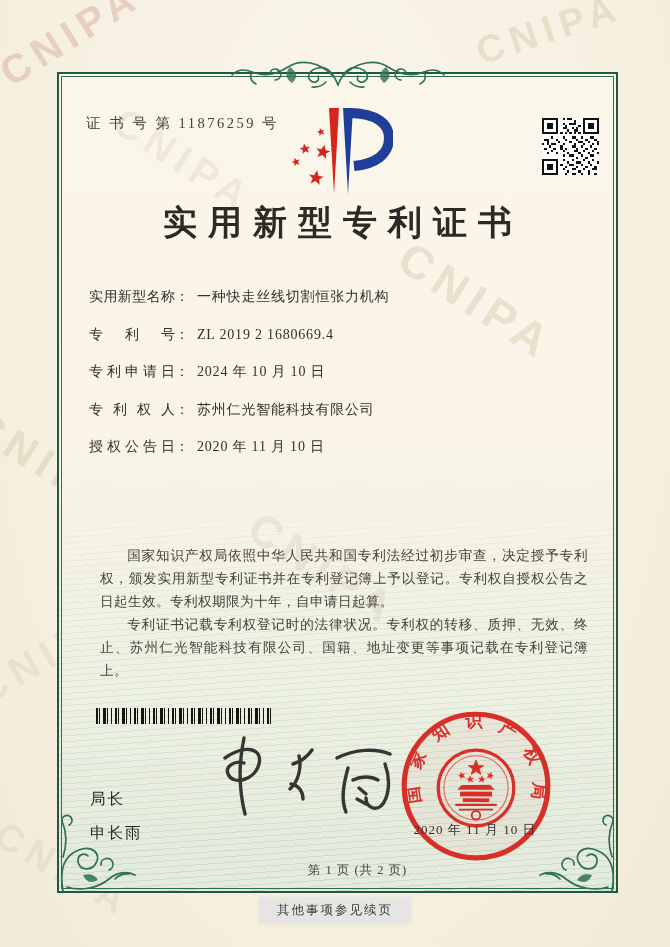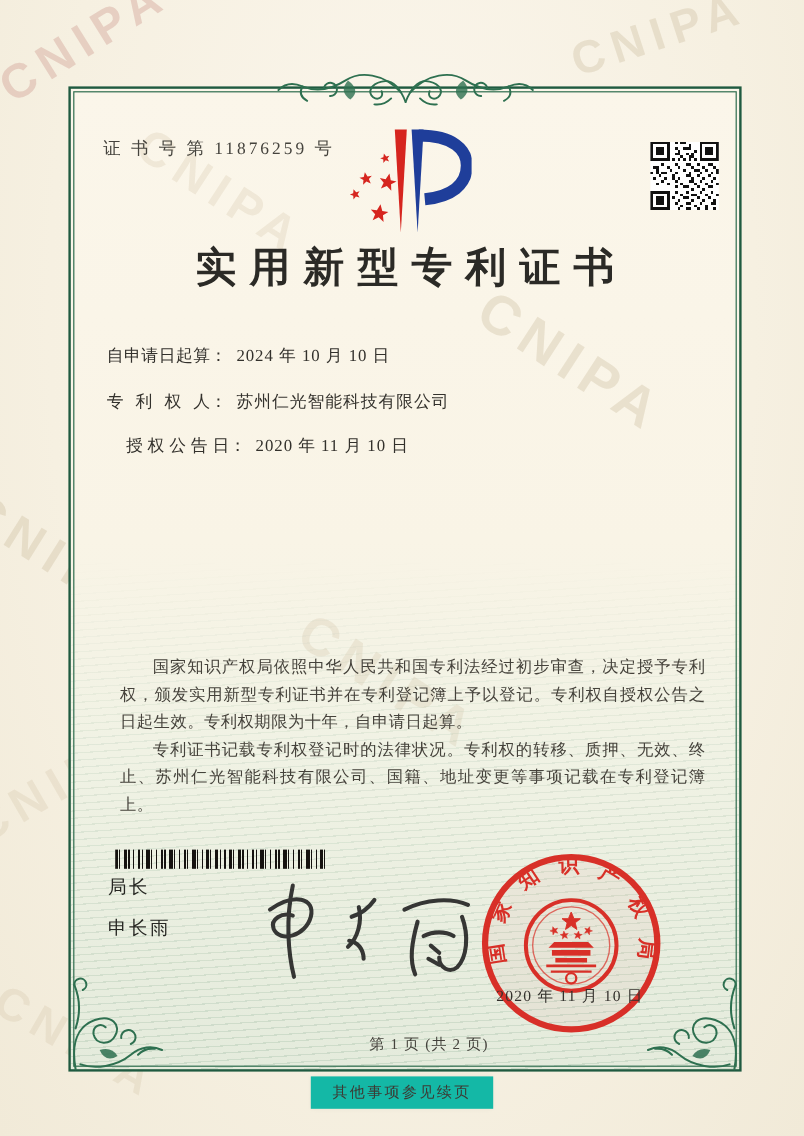--- a/index.html
+++ b/index.html
@@ -48,52 +48,52 @@
     position:absolute;left:0;right:0;top:126px;text-align:center;
     font-size:34px;font-weight:700;letter-spacing:11px;padding-left:11px;color:#2b2a26;
   }
 
   .fields{position:absolute;left:30px;right:26px;top:214px;font-size:14px;}
   .f-row{height:22px;margin-bottom:15.5px;white-space:nowrap;}
   .f-label{display:inline-block;width:86px;text-align-last:justify;text-align:justify;color:#33312c;vertical-align:top;}
   .f-colon{display:inline-block;margin-right:8px;color:#33312c;}
   .f-value{letter-spacing:.8px;color:#33312c;}
   .f-grant{display:flex;}
-  .f-grant .g1{flex:0 0 242px;margin-left:16px;}
+  .f-grant .g1{flex:0 0 242px;}
 
   .paras{position:absolute;left:41px;right:28px;top:470px;font-size:13.6px;line-height:23px;
     text-align:justify;color:#45423b;letter-spacing:.4px;}
   .paras p{margin:0;text-indent:2em;}
 
   .barcode{
     position:absolute;left:37px;top:634px;width:178px;height:16px;
     background:repeating-linear-gradient(90deg,#15120f 0 2px,transparent 2px 3px,#15120f 3px 4px,transparent 4px 7px,#15120f 7px 10px,transparent 10px 11px,#15120f 11px 12px,transparent 12px 15px,#15120f 15px 16px,transparent 16px 19px);
   }
 
   .commissioner{
-    position:absolute;left:31px;top:649px;
+    position:absolute;left:31px;top:708px;
     font-family:"Liberation Sans","DejaVu Sans",sans-serif;
     font-size:15.5px;color:#262622;letter-spacing:2px;line-height:34px;
   }
   .signature{position:absolute;left:128px;top:648px;}
 
   .seal{position:absolute;left:332px;top:627px;width:170px;height:170px;
     mix-blend-mode:multiply;opacity:.95;}
   .seal-date{
     position:absolute;left:330px;top:747px;width:172px;text-align:center;
     font-size:13px;letter-spacing:1px;color:#33302c;z-index:3;
   }
 
   .page-footer{
     position:absolute;left:12px;right:0;top:788px;text-align:center;
     font-size:12.5px;letter-spacing:1px;color:#44423c;margin-left:28px;
   }
   .note{
     position:absolute;left:50%;top:897px;transform:translateX(-50%);z-index:3;
-    background:#14b8a6;padding:5px 18px;font-size:12.5px;letter-spacing:2px;color:#3c3a34;
+    background:#e5e5e5;padding:5px 18px;font-size:12.5px;letter-spacing:2px;color:#3c3a34;
     box-shadow:0 0 4px rgba(0,0,0,.05);
   }
 </style>
 </head>
 <body>
 
 <div class="wm wm-pink" style="left:-8px;top:12px;font-size:40px;transform:rotate(-32deg);">CNIPA</div>
 <div class="wm" style="left:474px;top:8px;font-size:38px;transform:rotate(-18deg);">CNIPA</div>
 <div class="wm" style="left:-36px;top:440px;font-size:42px;transform:rotate(32deg);">CNIPA</div>
 <div class="wm wm-light" style="left:-30px;top:632px;font-size:40px;transform:rotate(-30deg);">CNIPA</div>
@@ -168,21 +168,27 @@
       <use href="#st" fill="#d6251f" transform="translate(22,45) scale(0.55) rotate(-10)"></use>
       <use href="#st" fill="#d6251f" transform="translate(40,48) scale(0.75) rotate(12)"></use>
       <use href="#st" fill="#d6251f" transform="translate(13,58) scale(0.45) rotate(-18)"></use>
       <use href="#st" fill="#d6251f" transform="translate(33,74) scale(0.78) rotate(8)"></use>
     </svg>
 
     <div class="title">实用新型专利证书</div>
 
     <div class="fields">
       <div class="f-row">
-        <span class="f-label">自申请日起算</span><span class="f-colon">：</span><span class="f-value">2024 年 10 月 10 日</span>
+        <span class="f-label">实用新型名称</span><span class="f-colon">：</span><span class="f-value">一种快走丝线切割恒张力机构</span>
+      </div>
+      <div class="f-row">
+        <span class="f-label">专利号</span><span class="f-colon">：</span><span class="f-value">ZL 2019 2 1680669.4</span>
+      </div>
+      <div class="f-row">
+        <span class="f-label">专利申请日</span><span class="f-colon">：</span><span class="f-value">2024 年 10 月 10 日</span>
       </div>
       <div class="f-row">
         <span class="f-label">专利权人</span><span class="f-colon">：</span><span class="f-value">苏州仁光智能科技有限公司</span>
       </div>
       <div class="f-row f-grant">
         <span class="g1">
           <span class="f-label">授权公告日</span><span class="f-colon">：</span><span class="f-value">2020 年 11 月 10 日</span>
         </span>
       </div>
     </div>

